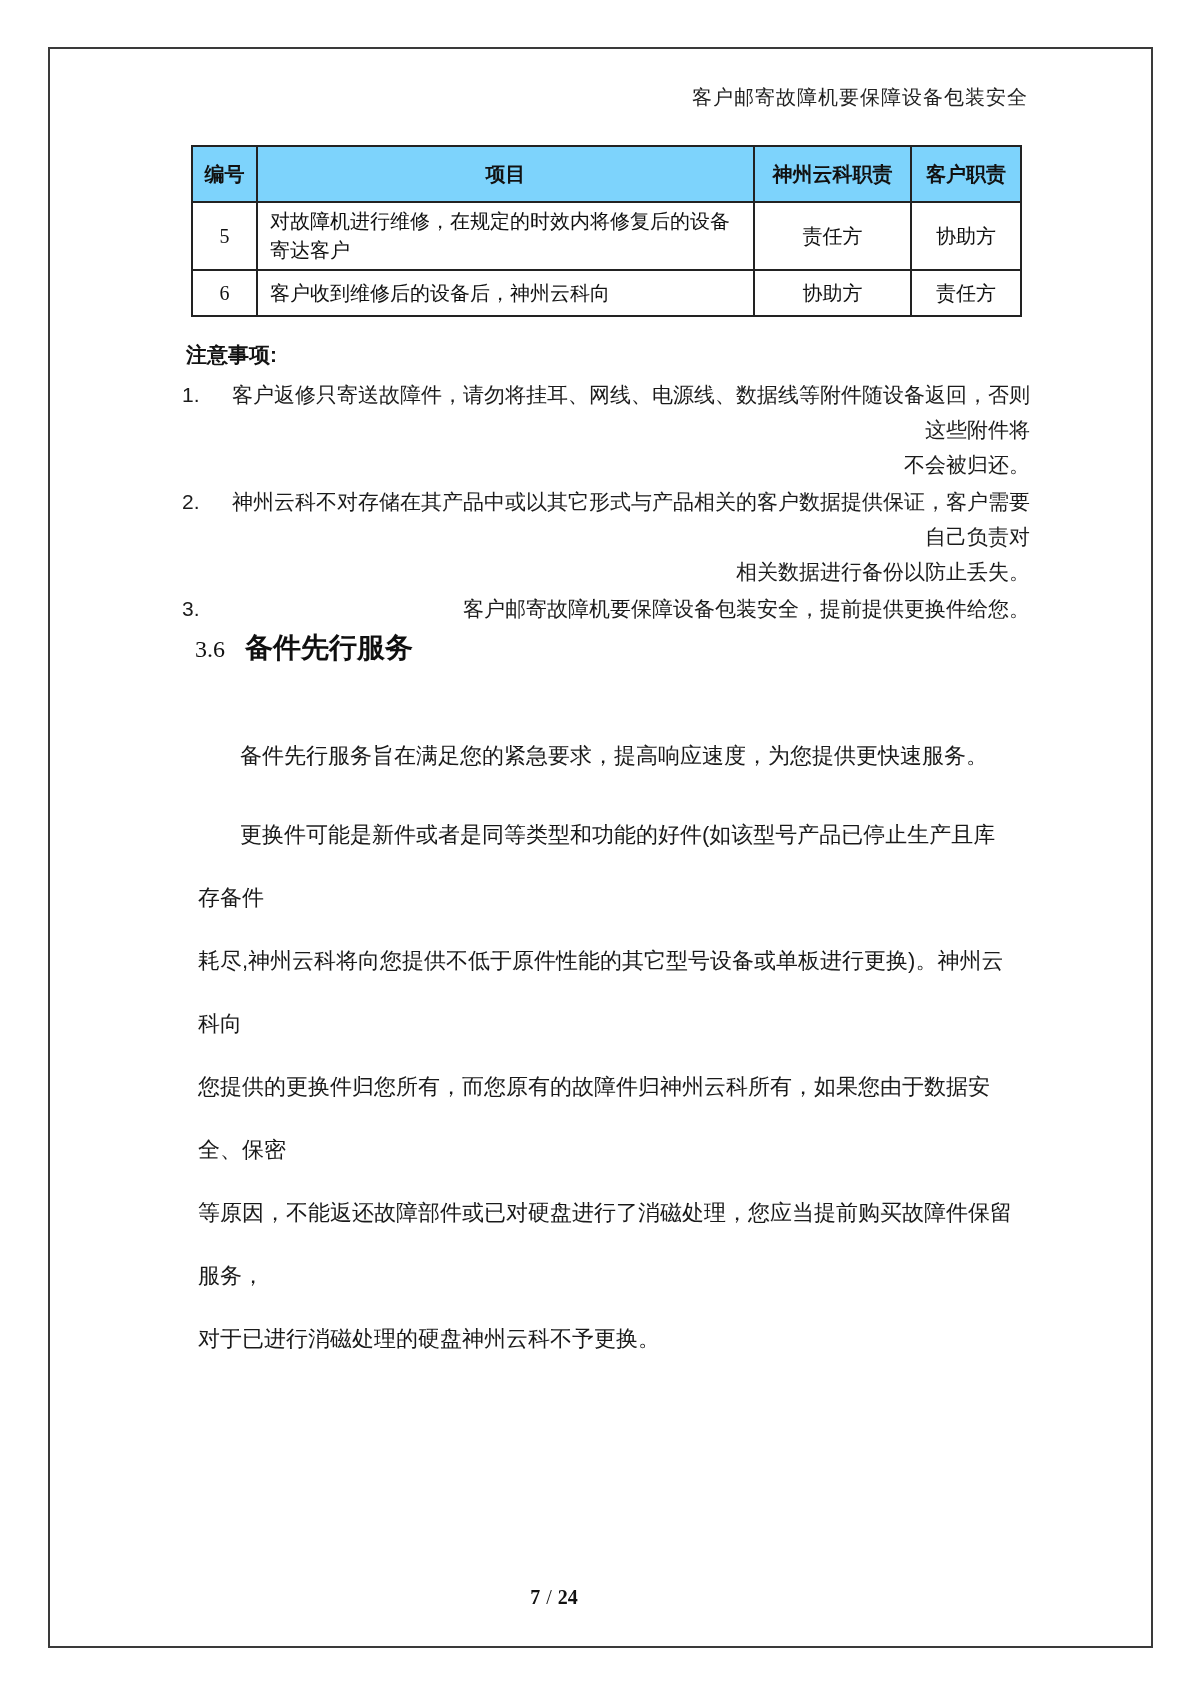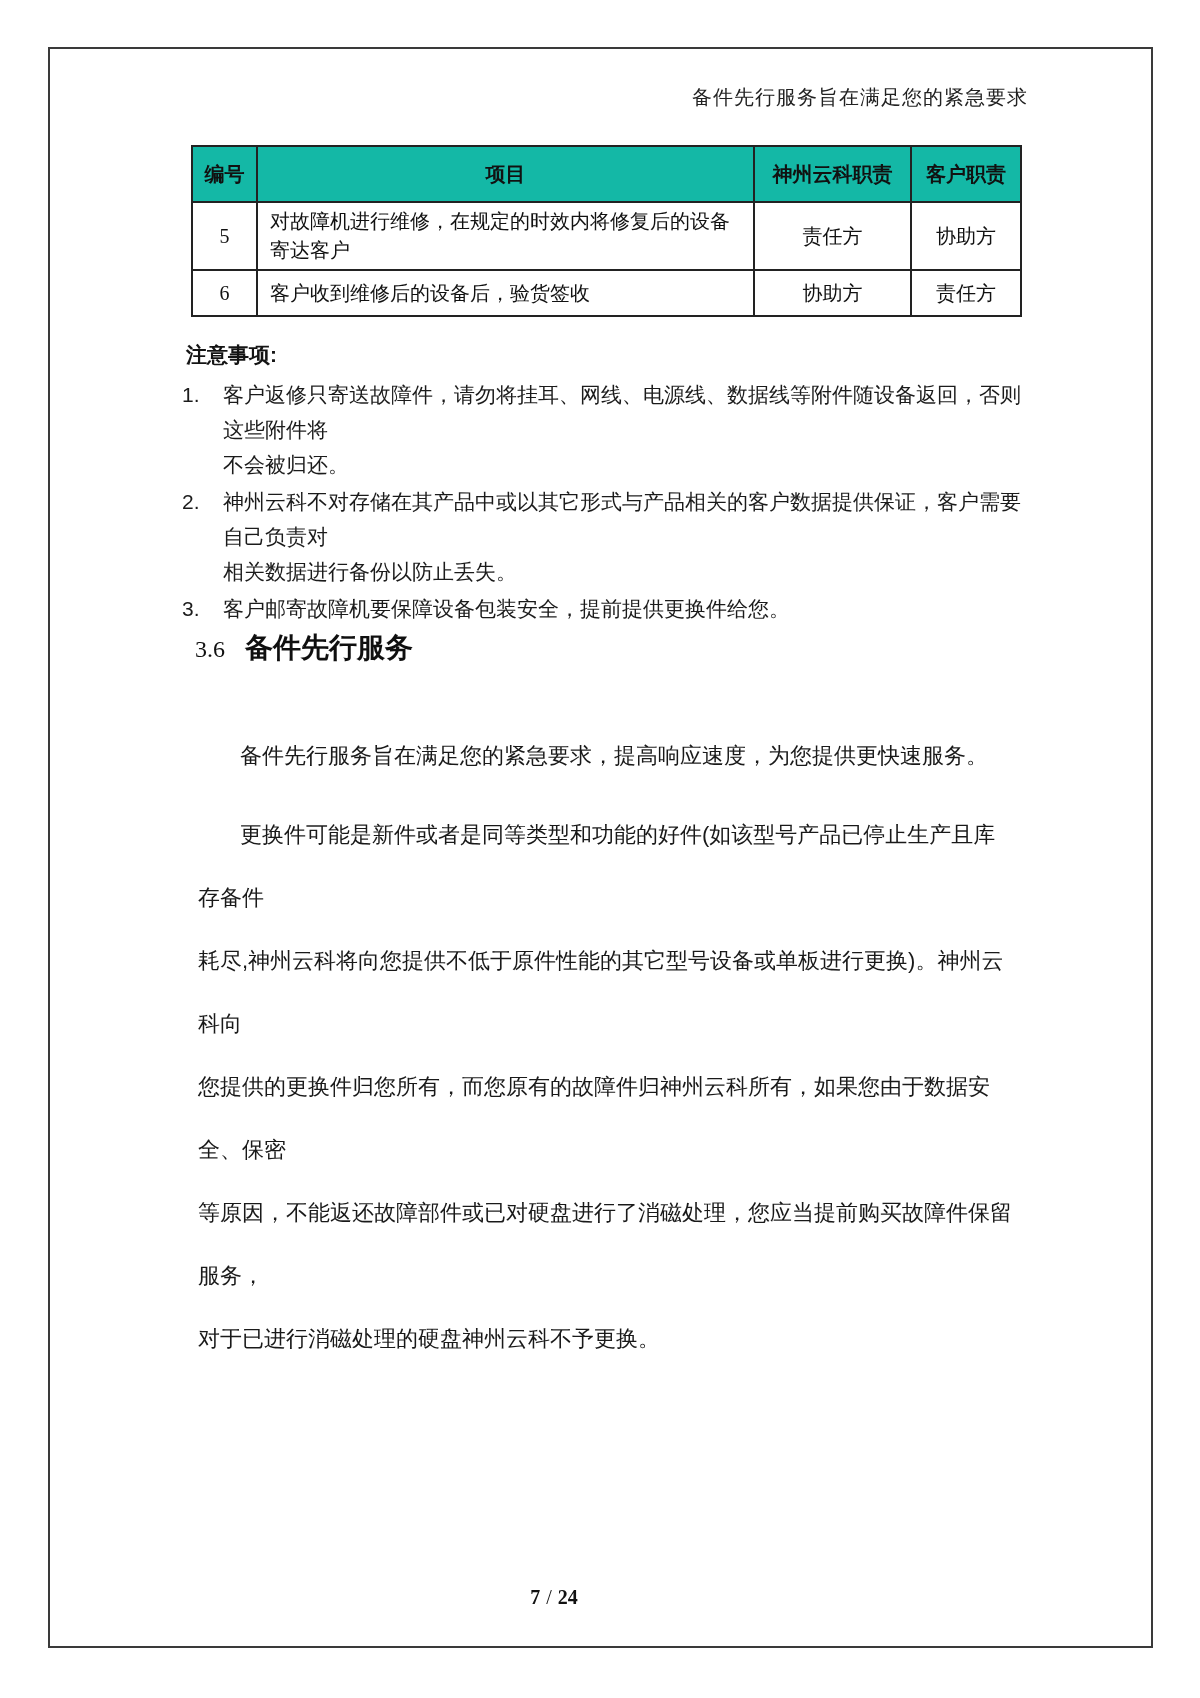--- a/index.html
+++ b/index.html
@@ -23,41 +23,41 @@
     font-family:"Liberation Serif", serif;
     font-size:20px;line-height:26px;letter-spacing:1px;color:#222;
   }
   .table-wrap{position:absolute;left:191px;top:145px;}
   table.resp{
     border-collapse:collapse;table-layout:fixed;width:829px;
     font-family:"Liberation Serif", serif;color:#111;
   }
   table.resp th, table.resp td{border:2px solid #222;}
   table.resp th{
-    background:#14b8a6;font-weight:bold;font-size:20px;
+    background:#7dd3fc;font-weight:bold;font-size:20px;
     text-align:center;padding:0 4px;
   }
   thead tr{height:56px;}
   tbody tr.r1{height:54px;}
   tbody tr.r2{height:46px;}
   table.resp td{font-size:20px;text-align:center;background:#fff;}
   table.resp td.item{
     text-align:left;padding:4px 10px 4px 12px;line-height:29px;margin-top:6px;
   }
   .notes-title{
     position:absolute;left:186px;top:341px;
     font-size:21px;font-weight:700;color:#141414;
   }
   .notes-list{position:absolute;left:182px;top:377px;width:848px;}
   .note-item{
     display:flex;font-size:21px;line-height:35px;
     margin-bottom:2px;color:#1b1b1b;
   }
   .note-no{flex:none;width:41px;}
-  .note-text{flex:1;white-space:pre-line;}
+  .note-text{flex:1;white-space:pre-line;text-align:right;}
   .section-heading{
     position:absolute;left:195px;top:630px;
     display:flex;align-items:baseline;gap:20px;
   }
   .section-number{
     font-family:"Liberation Serif", serif;
     font-size:24px;color:#111;
   }
   .section-title{
     font-size:28px;font-weight:700;color:#0f0f0f;line-height:36px;
@@ -76,21 +76,21 @@
     font-size:20px;line-height:24px;color:#111;
   }
   .page-footer .num{font-weight:bold;}
   .page-footer .sep{font-weight:normal;padding:0 6px;}
 </style>
 </head>
 <body>
 
 <div class="page-frame"></div>
 
-<div class="doc-header">备件先行服务旨在满足您的紧急要求</div>
+<div class="doc-header">客户邮寄故障机要保障设备包装安全</div>
 
 <div class="table-wrap">
   <table class="resp">
     <colgroup>
       <col style="width:65px">
         <col style="width:497px">
         <col style="width:157px">
         <col style="width:110px">
     </colgroup>
     <thead>
@@ -103,21 +103,21 @@
     </thead>
     <tbody>
       <tr class="r1">
         <td>5</td>
         <td class="item">对故障机进行维修，在规定的时效内将修复后的设备寄达客户</td>
         <td>责任方</td>
         <td>协助方</td>
       </tr>
       <tr class="r2">
         <td>6</td>
-        <td class="item">客户收到维修后的设备后，验货签收</td>
+        <td class="item">客户收到维修后的设备后，神州云科向</td>
         <td>协助方</td>
         <td>责任方</td>
       </tr>
     </tbody>
   </table>
 </div>
 
 <div class="notes-title">注意事项:</div>
 
 <div class="notes-list">

